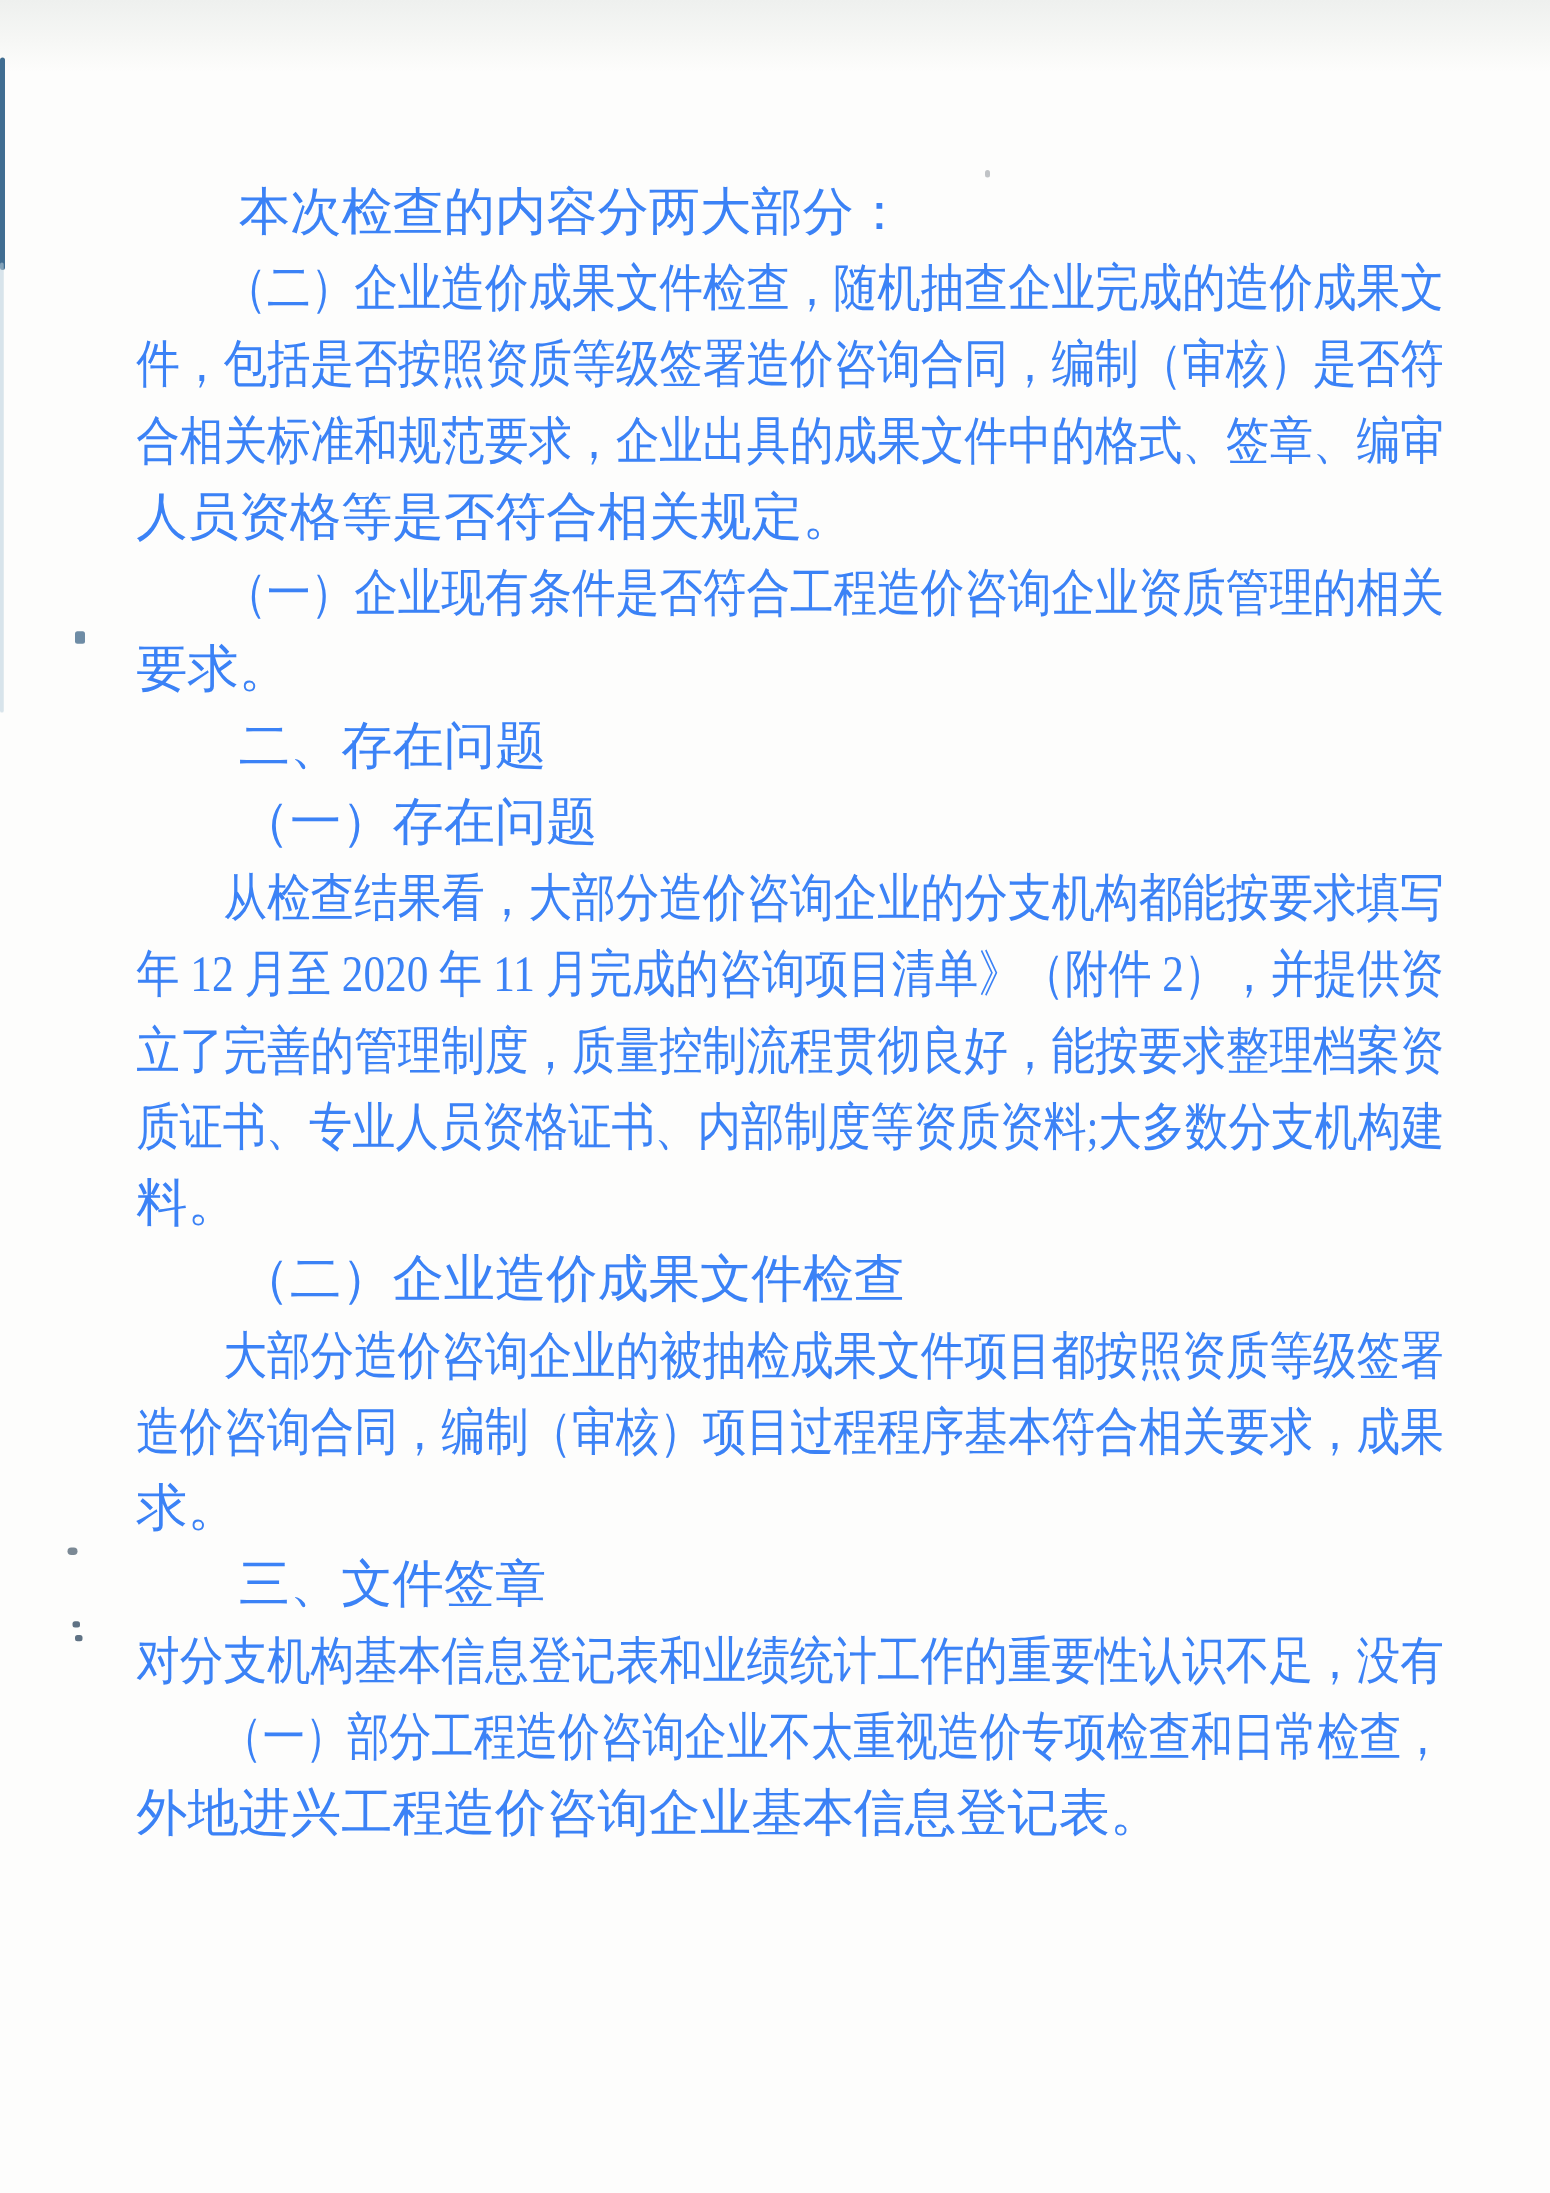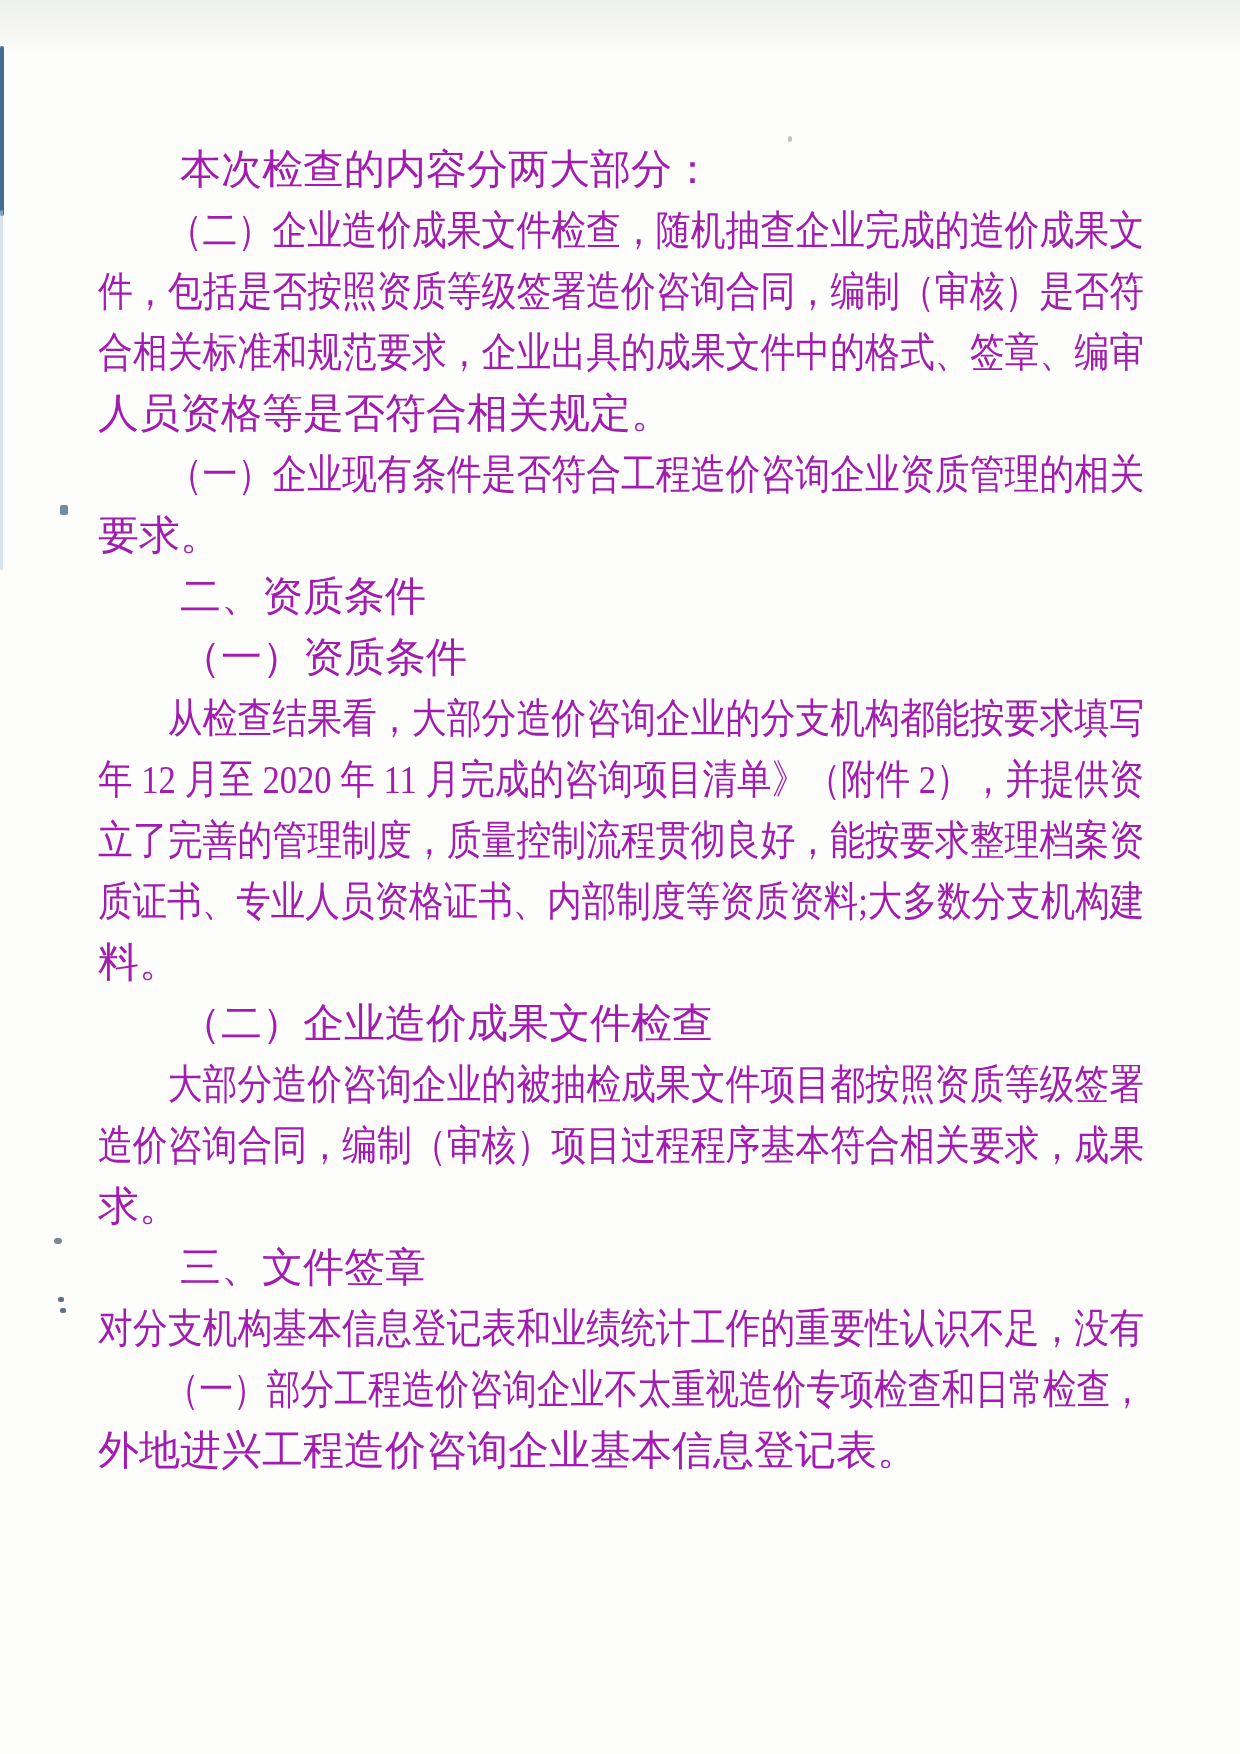--- a/index.html
+++ b/index.html
@@ -10,22 +10,22 @@
     background:#fdfdfc;
     overflow:hidden;
     font-family:"Liberation Serif","DejaVu Serif",serif;
   }
   .top-scan-band{
     position:absolute;top:0;left:0;right:0;height:58px;
     background:linear-gradient(#eef0ee 0%,#f6f7f5 55%,rgba(255,255,255,0) 100%);
   }
   .text-block{
     position:absolute;
-    left:98px;top:139px;width:1046px;
-    color:#a21caf;
+    left:109px;top:139px;width:1046px;
+    color:#3b82f6;
   }
   .line{
     height:61px;line-height:61px;font-size:41px;
     white-space:nowrap;
   }
   .line .fit{
     display:inline-block;
     transform-origin:0 50%;
   }
   .line.indent .fit{padding-left:82px;}
@@ -44,24 +44,24 @@
         <div class="line indent fill"><span class="fit" style="transform: scaleX(0.850407);">（二）企业造价成果文件检查，随机抽查企业完成的造价成果文</span></div>
         <div class="line fill"><span class="fit" style="transform: scaleX(0.850407);">件，包括是否按照资质等级签署造价咨询合同，编制（审核）是否符</span></div>
         <div class="line fill"><span class="fit" style="transform: scaleX(0.850407);">合相关标准和规范要求，企业出具的成果文件中的格式、签章、编审</span></div>
         <div class="line"><span class="fit">人员资格等是否符合相关规定。</span></div>
       </div>
       <div>
         <div class="line indent fill"><span class="fit" style="transform: scaleX(0.850407);">（一）企业现有条件是否符合工程造价咨询企业资质管理的相关</span></div>
         <div class="line"><span class="fit">要求。</span></div>
       </div>
       <div>
-        <div class="line indent"><span class="fit">二、资质条件</span></div>
+        <div class="line indent"><span class="fit">二、存在问题</span></div>
       </div>
       <div>
-        <div class="line indent"><span class="fit">（一）资质条件</span></div>
+        <div class="line indent"><span class="fit">（一）存在问题</span></div>
       </div>
       <div>
         <div class="line indent fill"><span class="fit" style="transform: scaleX(0.850407);">从检查结果看，大部分造价咨询企业的分支机构都能按要求填写</span></div>
         <div class="line fill"><span class="fit" style="transform: scaleX(0.844229);">年 12 月至 2020 年 11 月完成的咨询项目清单》（附件 2），并提供资</span></div>
         <div class="line fill"><span class="fit" style="transform: scaleX(0.850407);">立了完善的管理制度，质量控制流程贯彻良好，能按要求整理档案资</span></div>
         <div class="line fill"><span class="fit" style="transform: scaleX(0.842869);">质证书、专业人员资格证书、内部制度等资质资料;大多数分支机构建</span></div>
         <div class="line"><span class="fit">料。</span></div>
       </div>
       <div>
         <div class="line indent"><span class="fit">（二）企业造价成果文件检查</span></div>

